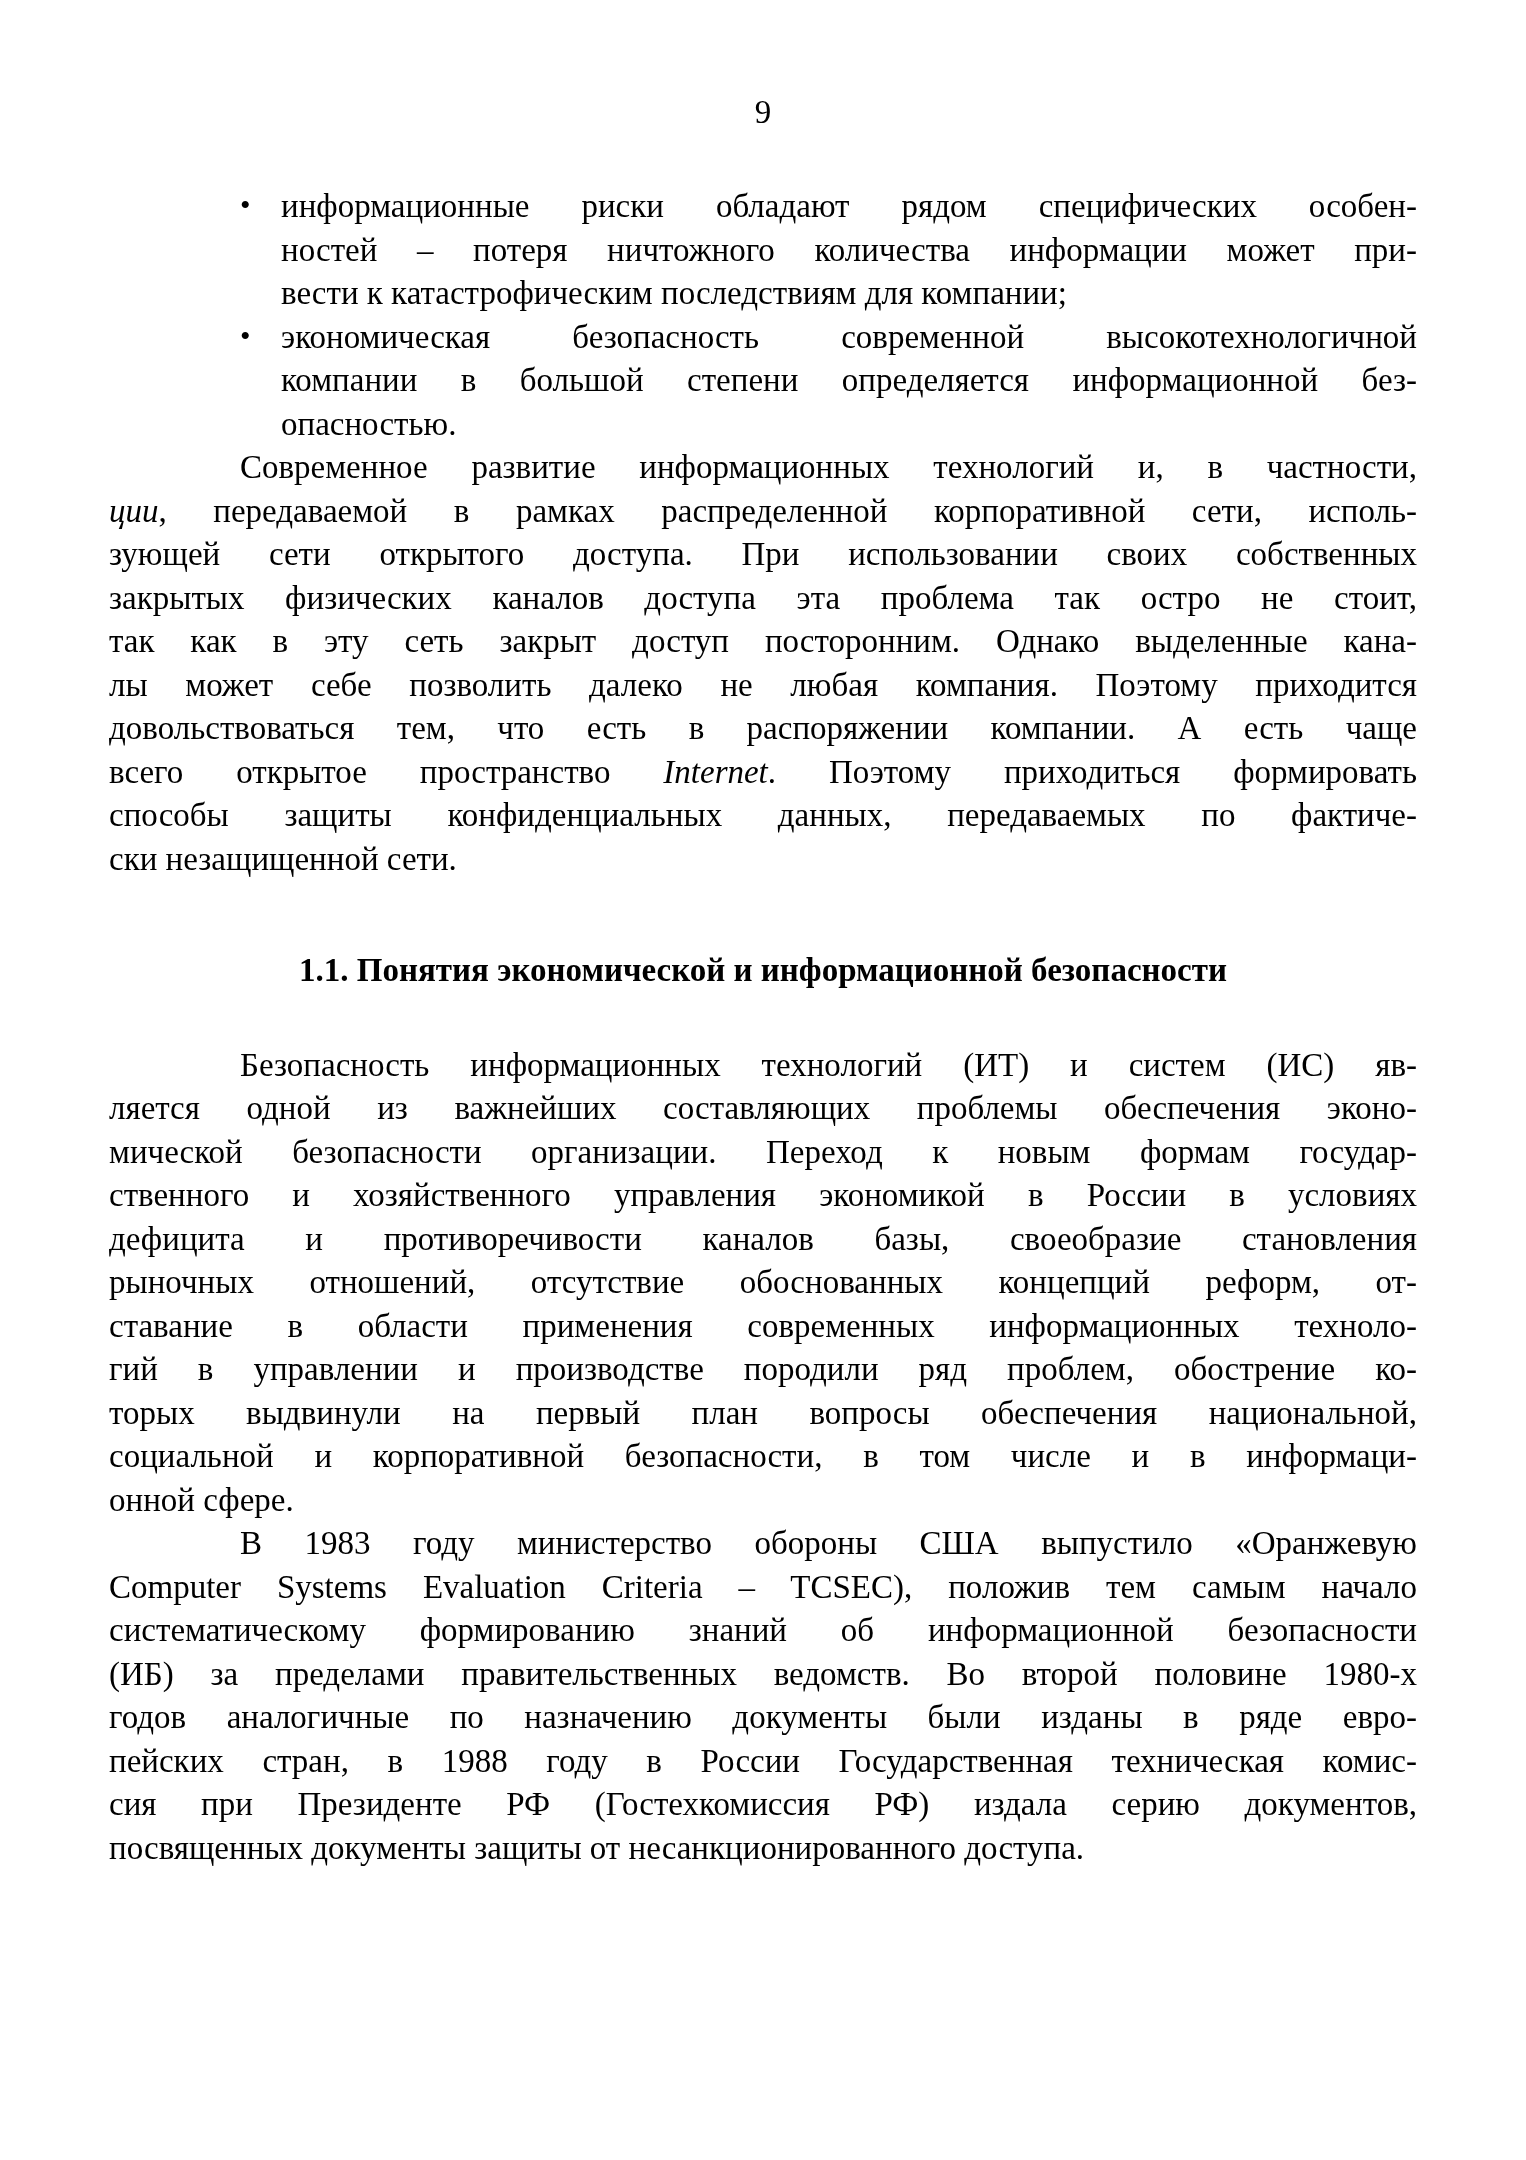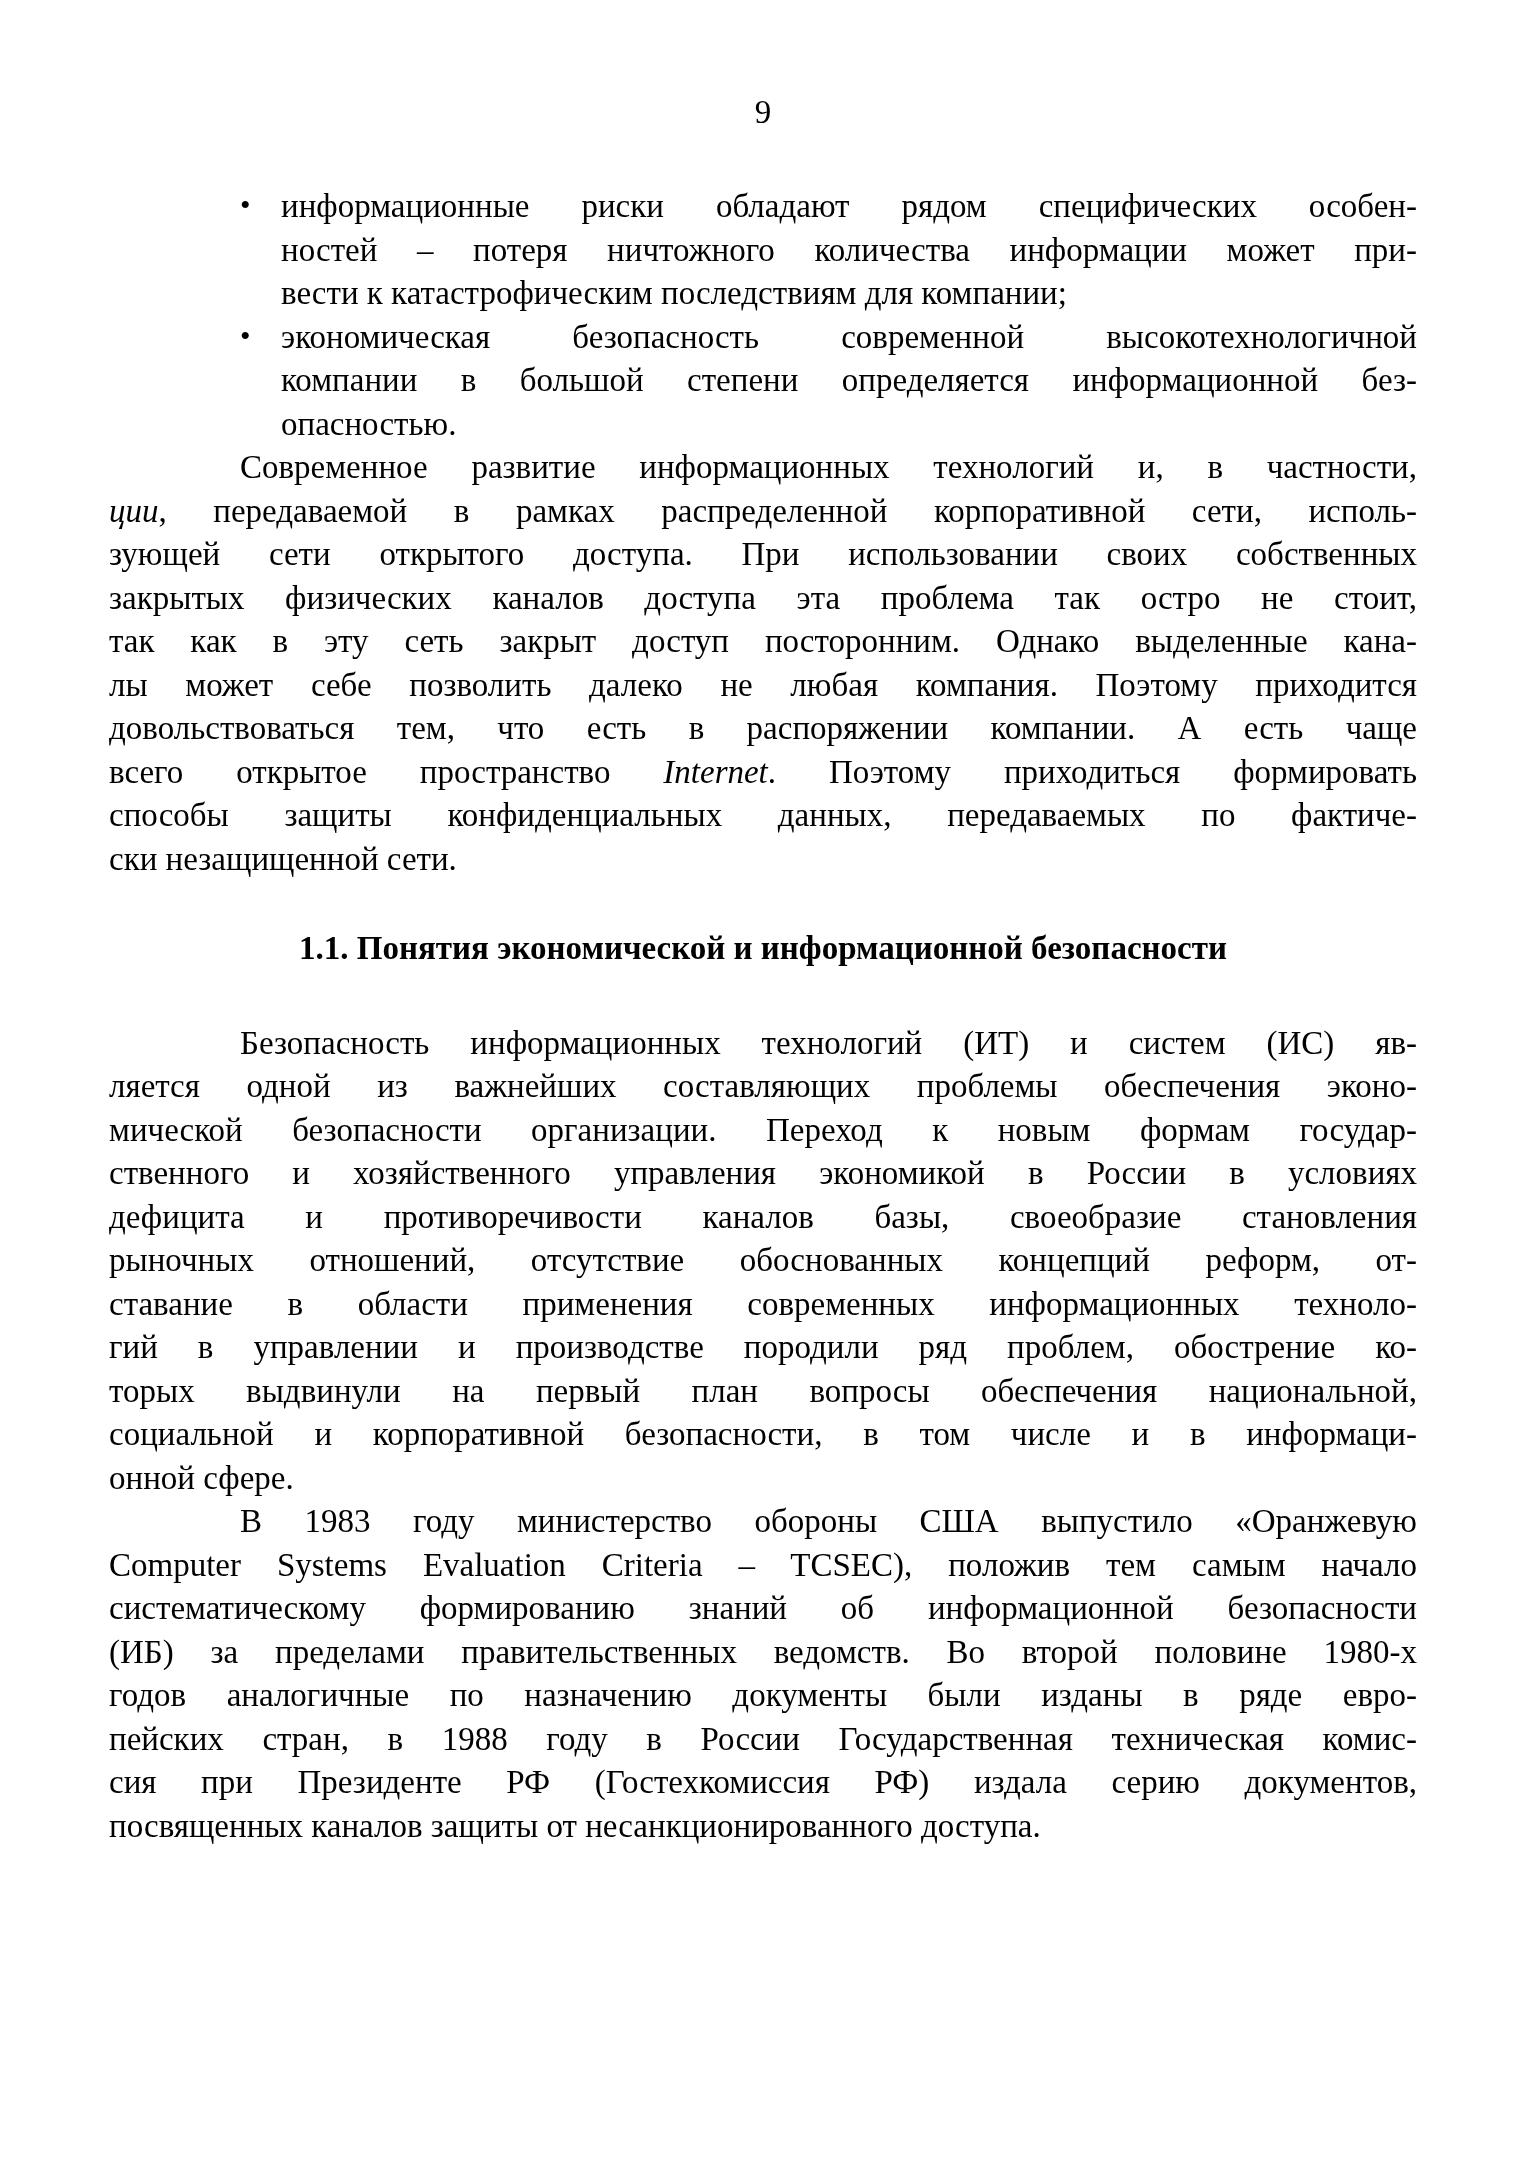--- a/index.html
+++ b/index.html
@@ -44,21 +44,21 @@
   }
   .bullet-marker {
     position: absolute;
     left: 131px;
     top: -2px;
     font-size: 30px;
   }
   .heading {
     font-weight: bold;
     text-align: center;
-    margin-top: 46px;
+    margin-top: 68px;
     margin-bottom: 51px;
   }
   i { font-style: italic; }
 </style>
 </head>
 <body>
 
 <div class="page">
   <div class="page-number">9</div>
   <div id="content">
@@ -103,16 +103,16 @@
         <div class="line last">онной сфере.</div>
       </div>
       <div class="paragraph">
         <div class="line indent">В 1983 году министерство обороны США выпустило «Оранжевую</div>
         <div class="line">Computer Systems Evaluation Criteria – TCSEC), положив тем самым начало</div>
         <div class="line">систематическому формированию знаний об информационной безопасности</div>
         <div class="line">(ИБ) за пределами правительственных ведомств. Во второй половине 1980-х</div>
         <div class="line">годов аналогичные по назначению документы были изданы в ряде евро-</div>
         <div class="line">пейских стран, в 1988 году в России Государственная техническая комис-</div>
         <div class="line">сия при Президенте РФ (Гостехкомиссия РФ) издала серию документов,</div>
-        <div class="line last">посвященных каналов защиты от несанкционированного доступа.</div>
+        <div class="line last">посвященных документы защиты от несанкционированного доступа.</div>
       </div>
     </div>
 </div>
 
 </body></html>

